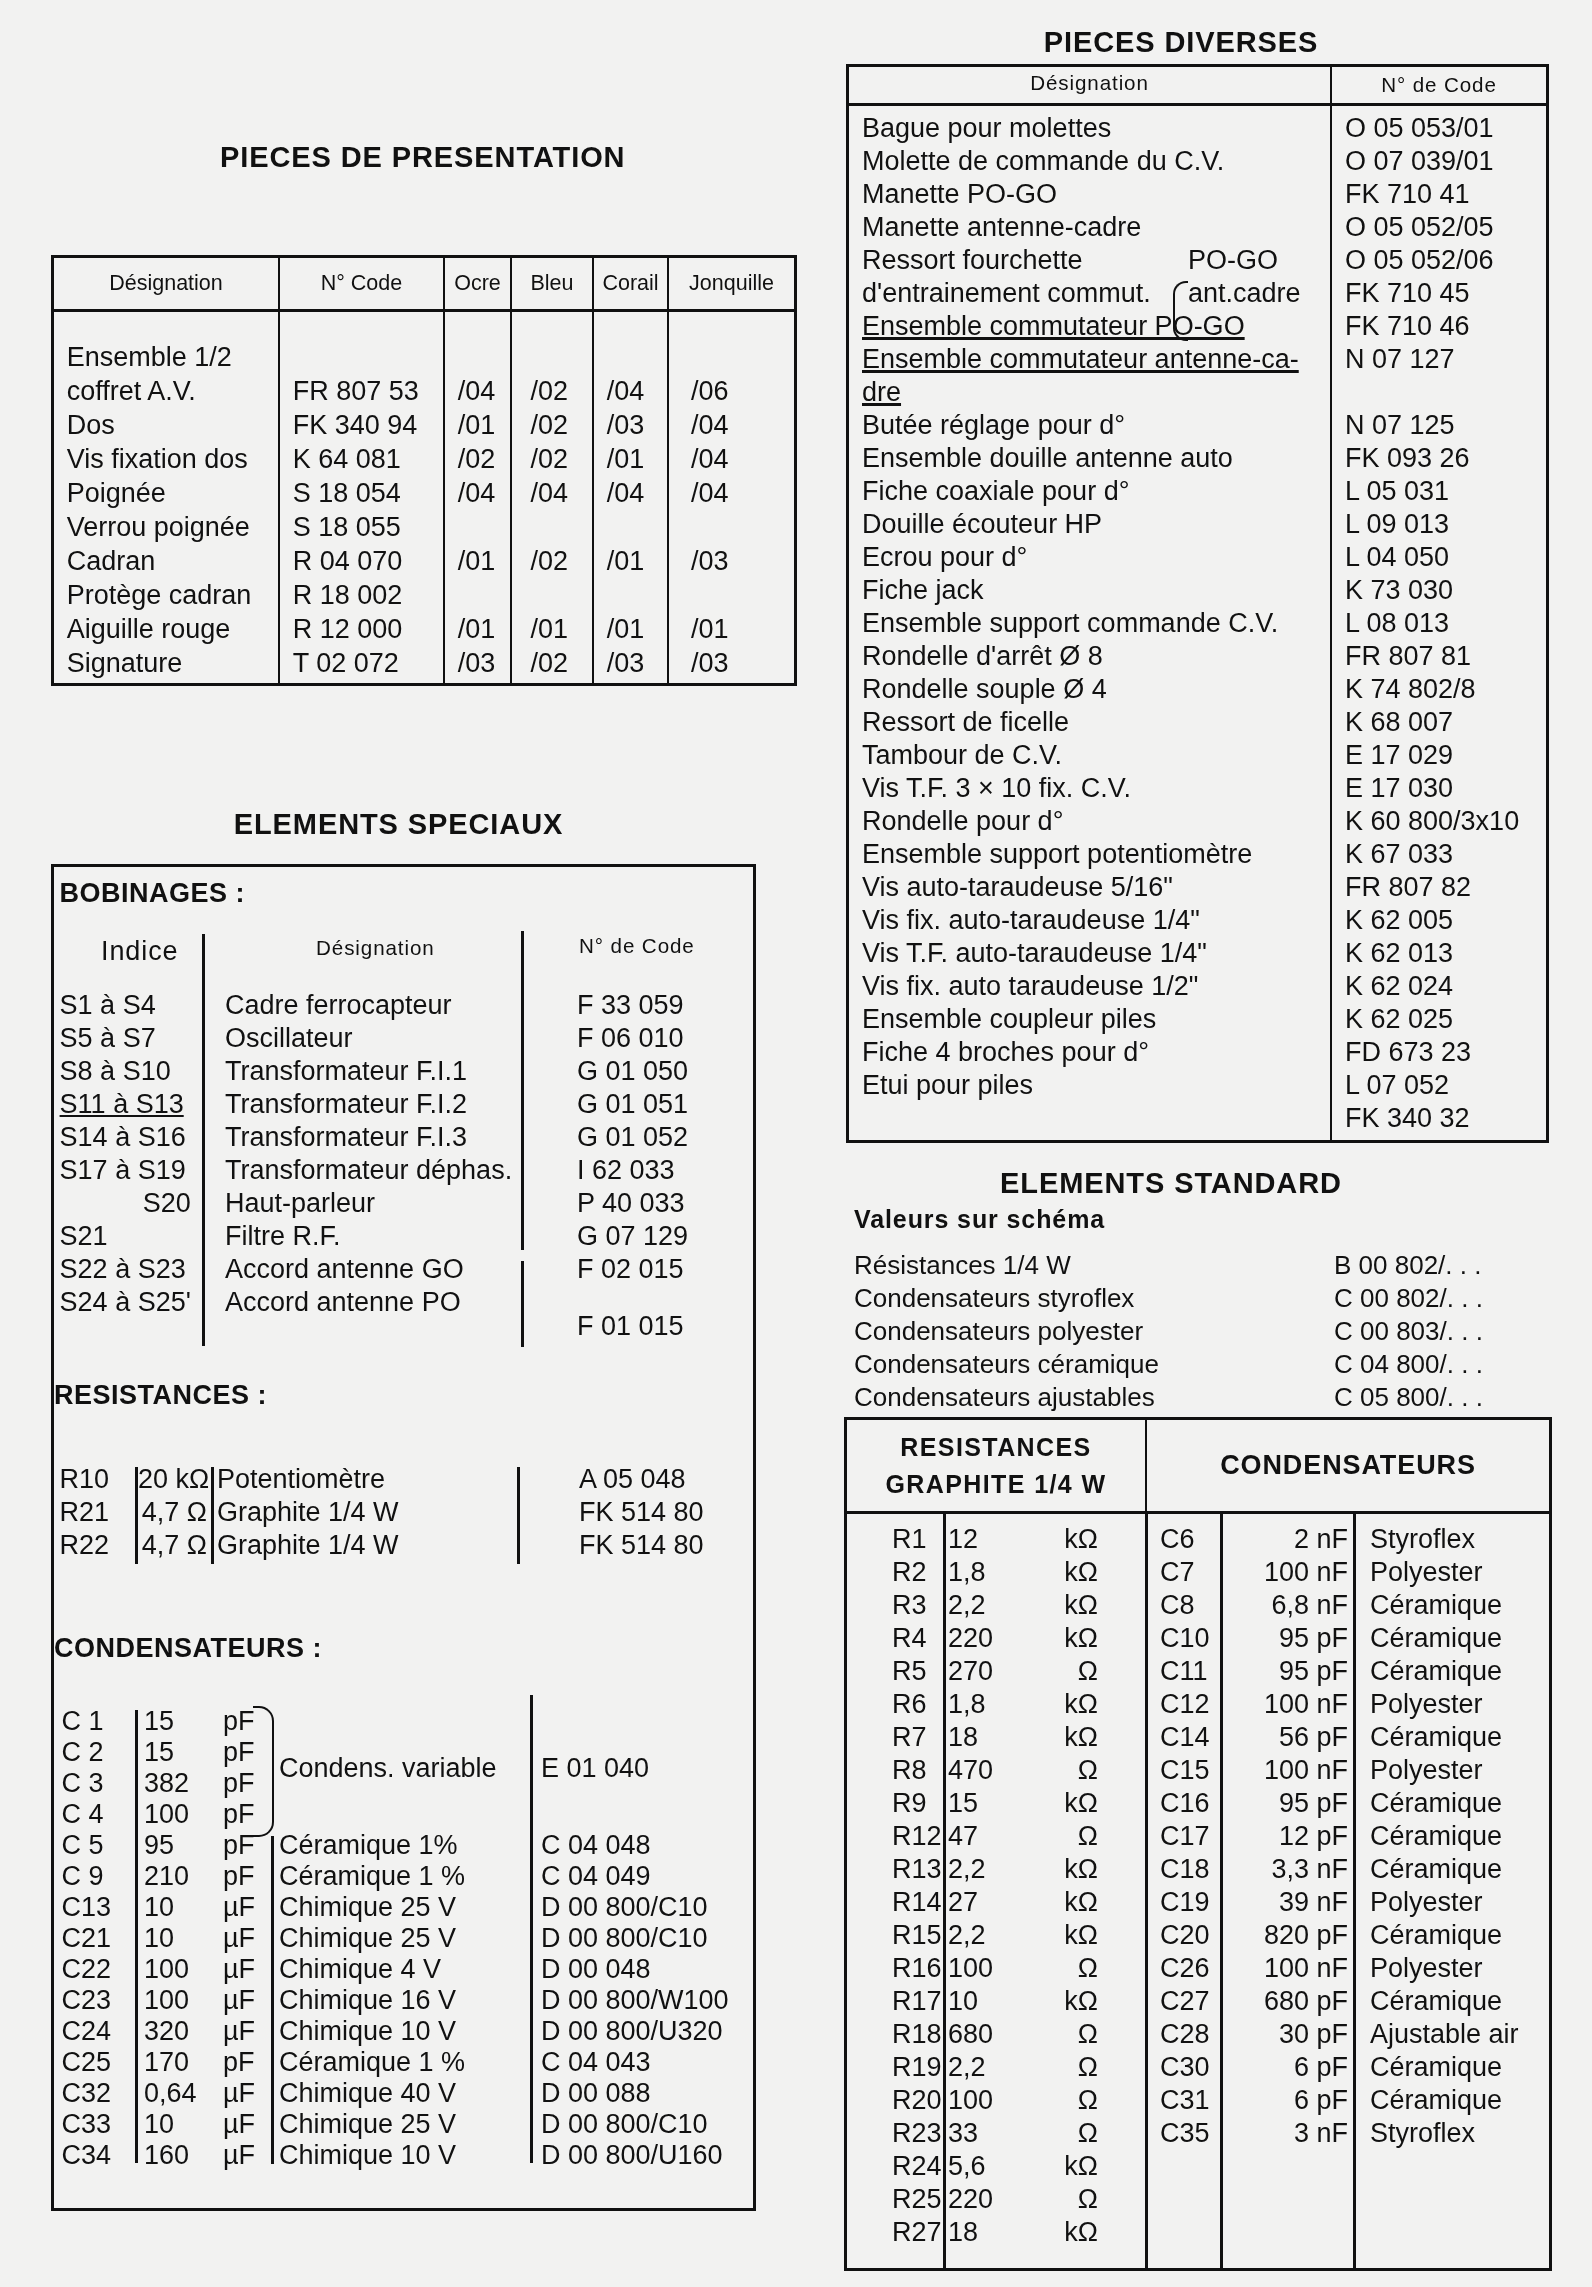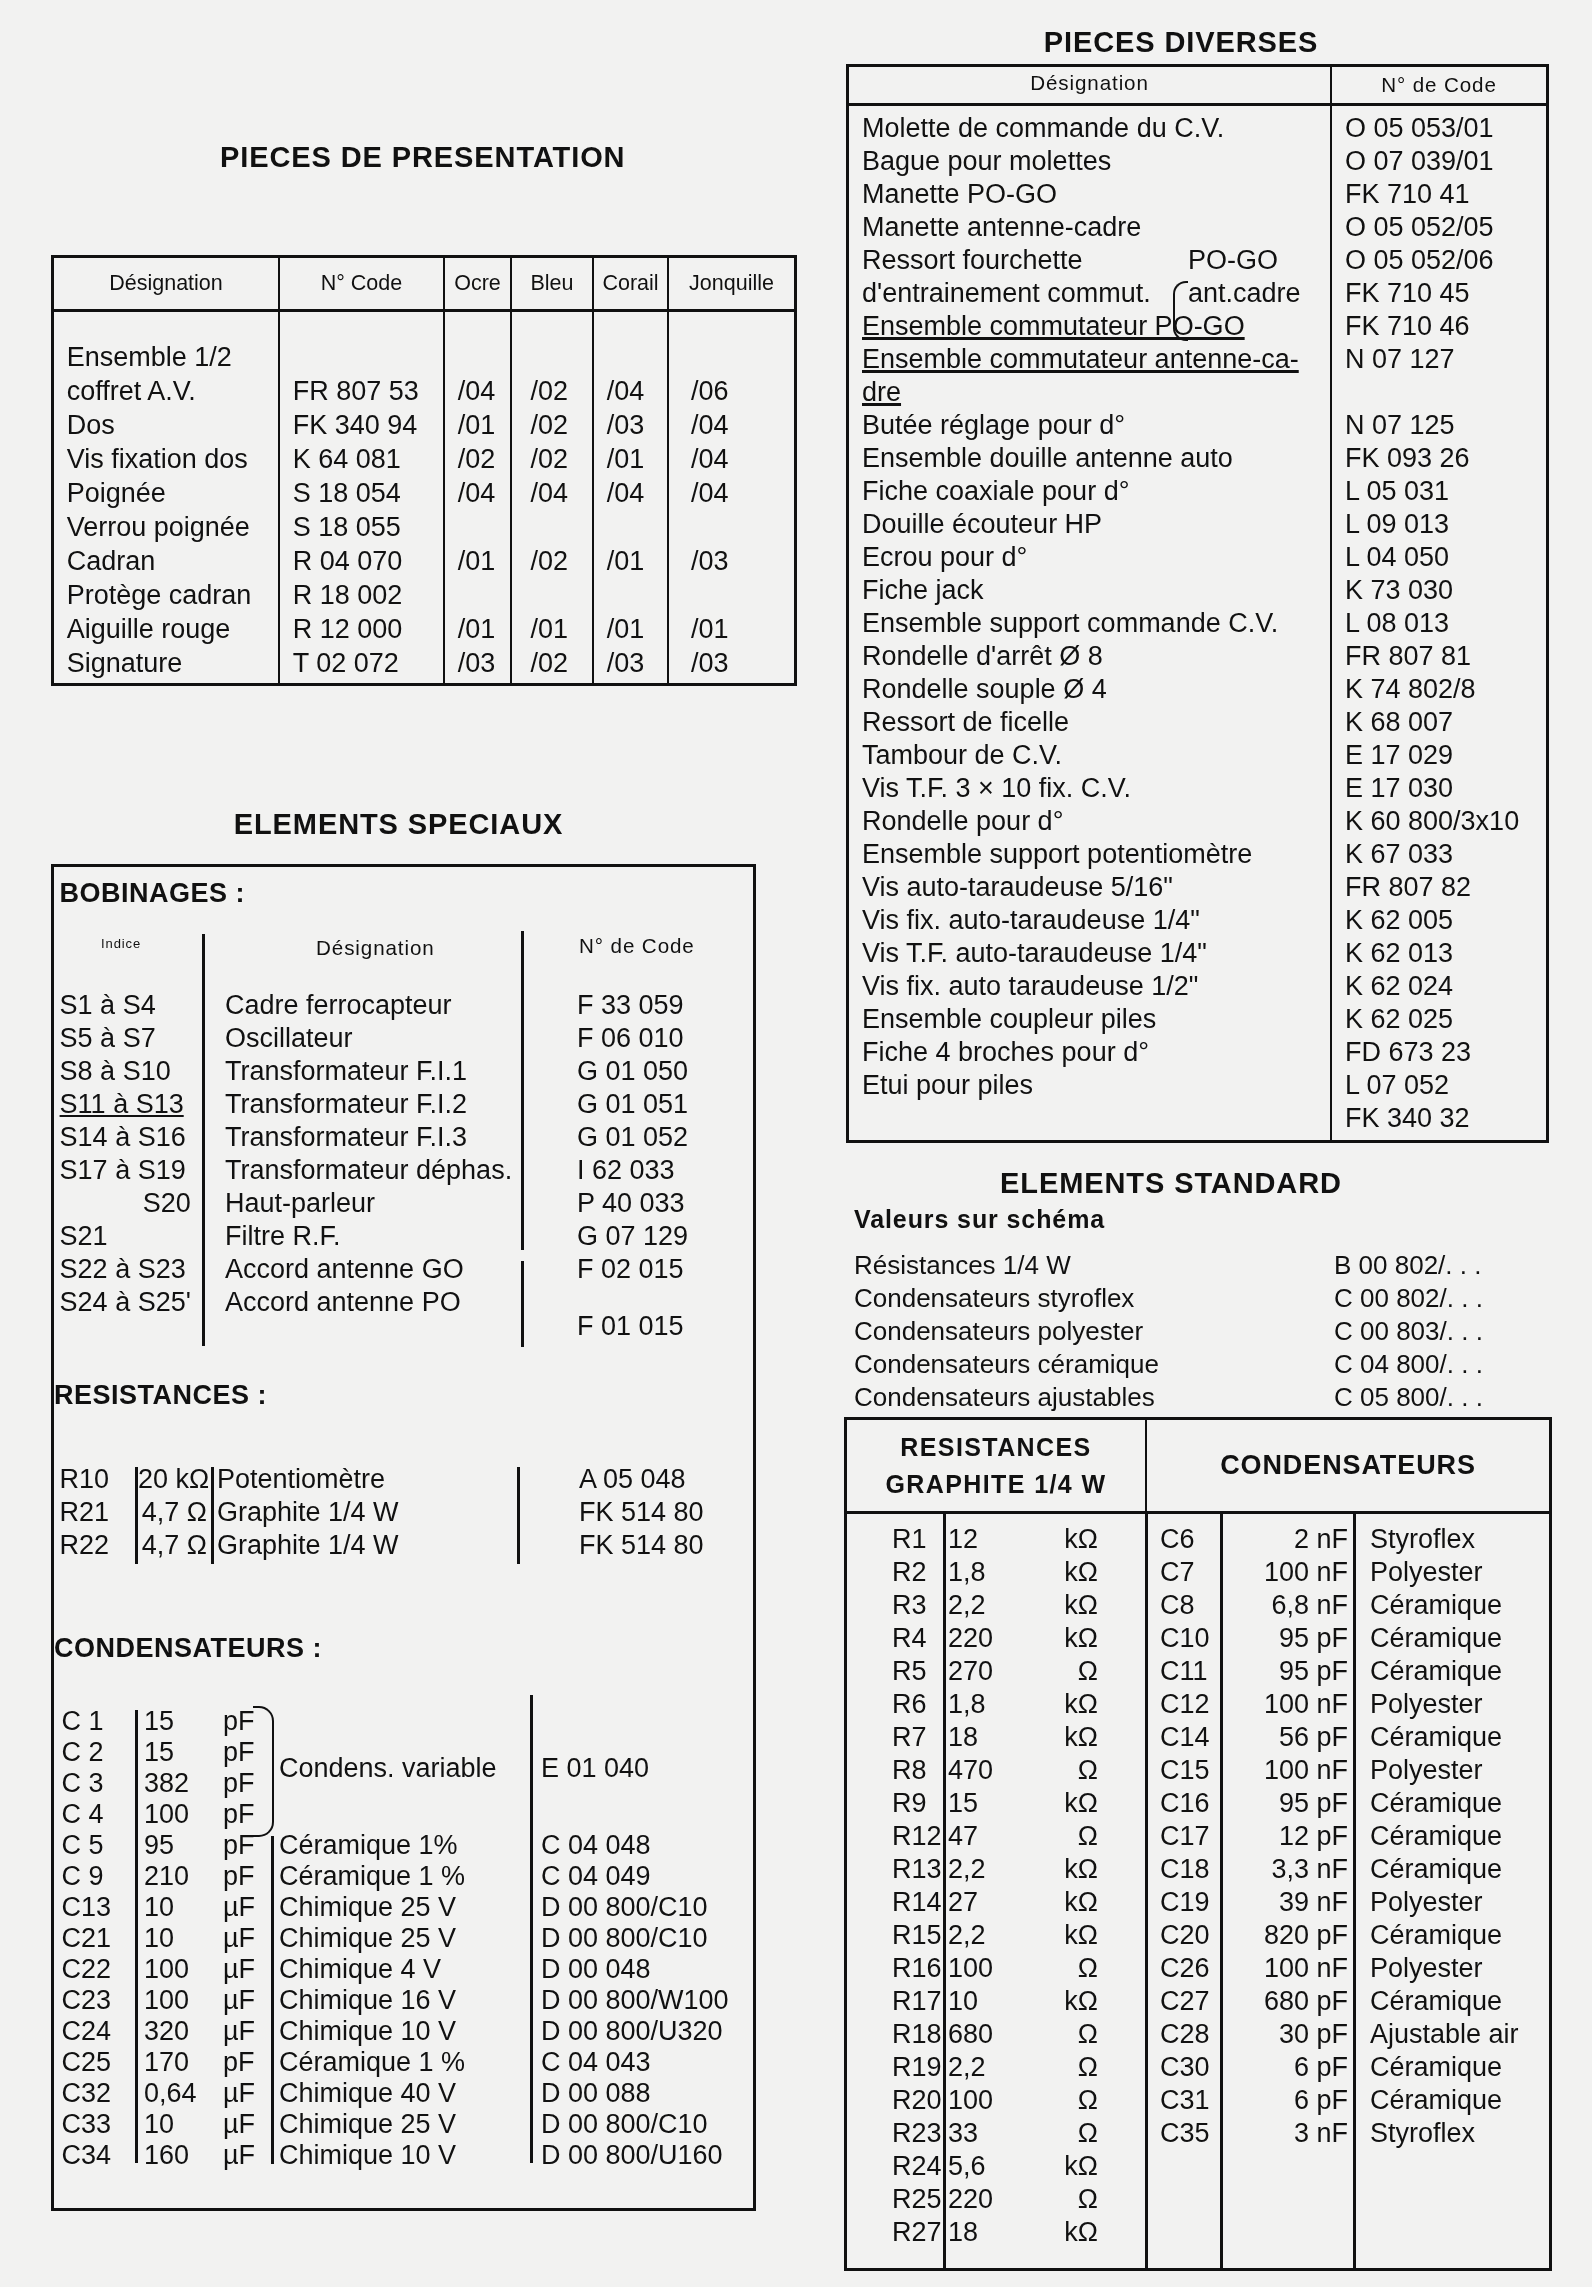--- a/index.html
+++ b/index.html
@@ -153,22 +153,22 @@
 
 <div class="abs h-title" style="left:984px; top:26px; width:394px;">PIECES DIVERSES</div>
 
 <div id="div-table" class="abs box">
   <div class="dhdr">
     <div class="dcol1 hdr" style="text-align:center; padding-top:3.7px;">Désignation</div>
     <div class="dcol2 hdr" style="text-align:center; padding-top:5.6px;">N° de Code</div>
   </div>
   <div class="dbody">
     <div class="dcol1" style="padding-top:5.6px; position:relative;" id="div-desig">
+        <div class="dline"><span class="ut">Bague pour molettes</span></div>
         <div class="dline"><span class="ut">Molette de commande du C.V.</span></div>
-        <div class="dline"><span class="ut">Bague pour molettes</span></div>
         <div class="dline"><span class="ut">Manette PO-GO</span></div>
         <div class="dline"><span class="ut">Manette antenne-cadre</span></div>
         <div class="dline"><span class="ut">Ressort fourchette</span><span style="position: absolute; left: 339px;">PO-GO</span></div>
         <div class="dline"><span class="ut">d'entrainement  commut.</span><span style="position: absolute; left: 339px;">ant.cadre</span></div>
         <div class="dline u"><span class="ut">Ensemble commutateur PO-GO</span></div>
         <div class="dline u"><span class="ut">Ensemble commutateur antenne-ca-</span></div>
         <div class="dline u"><span class="ut">dre</span></div>
         <div class="dline"><span class="ut">Butée réglage pour d°</span></div>
         <div class="dline"><span class="ut">Ensemble douille antenne auto</span></div>
         <div class="dline"><span class="ut">Fiche coaxiale pour d°</span></div>
@@ -226,21 +226,21 @@
         <div class="dline">FK 340 32</div>
       </div>
   </div>
 </div>
 
 <div class="abs h-title" style="left:197px; top:808px; width:403px;">ELEMENTS SPECIAUX</div>
 
 <div id="spec-box" class="abs box">
 
   <div class="abs sec-label" style="left:5.6px; top:11.2px;">BOBINAGES :</div>
-  <div class="abs hdr" style="left:47px; top:69px; font-size:13px;">Indice</div>
+  <div class="abs hdr" style="left:47px; top:69px; font-size:27px;">Indice</div>
   <div class="abs hdr" style="left:262px; top:69px; font-size:20.6px;">Désignation</div>
   <div class="abs hdr" style="left:525px; top:67px; font-size:20.6px;">N° de Code</div>
   <div class="vline" style="left:148px; top:67px; height:412px;"></div>
   <div class="vline" style="left:467px; top:64px; height:319px;"></div>
   <div class="vline" style="left:467px; top:394px; height:86px;"></div>
   <div class="abs" style="left:5.6px; top:122px;" id="bob-ind">
       <div class="t" style="line-height: 33px; height: 33px;">S1 à S4</div>
       <div class="t" style="line-height: 33px; height: 33px;">S5 à S7</div>
       <div class="t" style="line-height: 33px; height: 33px;">S8 à S10</div>
       <div class="t" style="line-height: 33px; height: 33px; text-decoration: underline;">S11 à S13</div>

